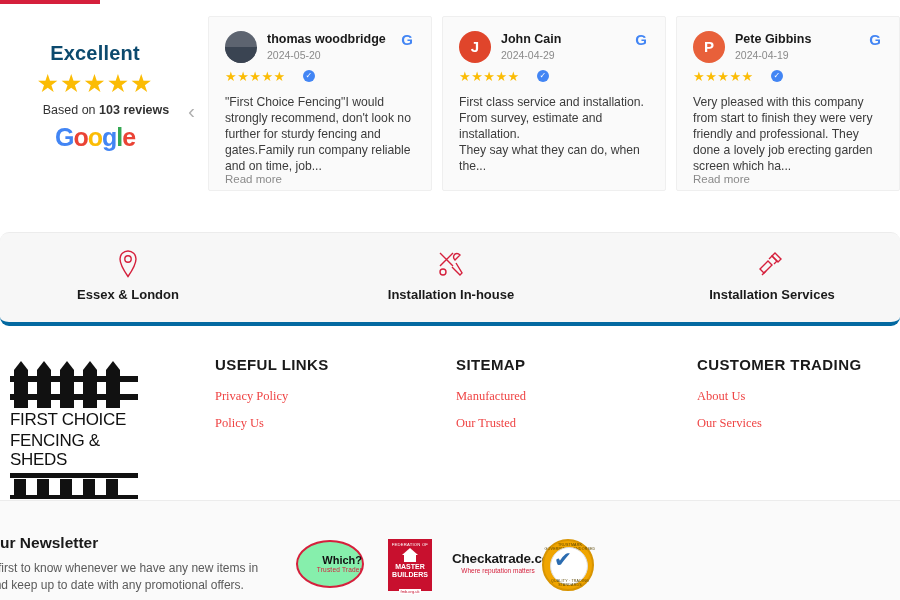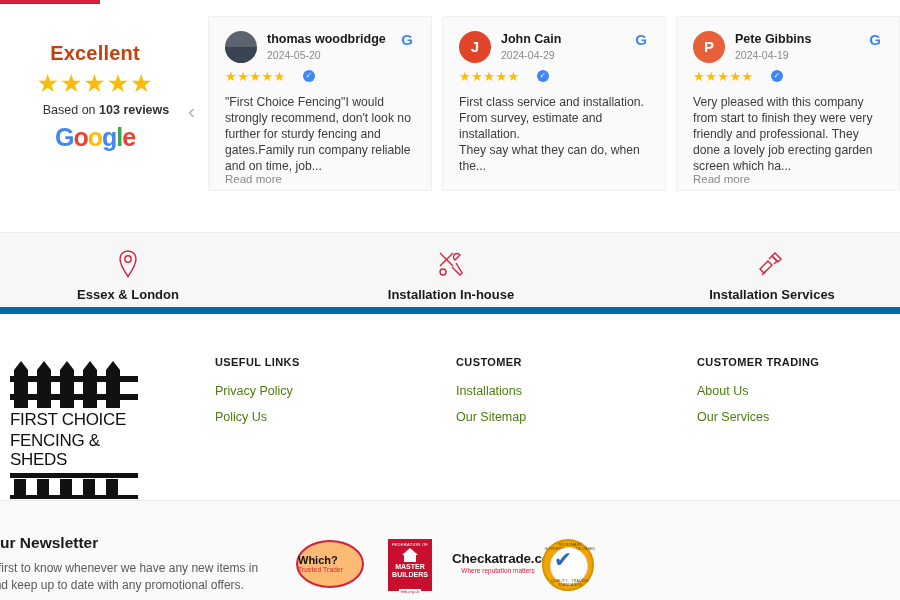--- a/index.html
+++ b/index.html
@@ -22,21 +22,21 @@
   
   .reviews-strip {
     position: absolute; left: 0; top: 8px; width: 900px; height: 190px;
     background: #ffffff;
   }
   .rating-summary {
     position: absolute; left: 0; top: 34px; width: 190px;
     text-align: center;
   }
   .rating-summary .excellent {
-    font-size: 20px; font-weight: bold; color: #c2410c; letter-spacing: .2px;
+    font-size: 20px; font-weight: bold; color: #0c4a6e; letter-spacing: .2px;
   }
   .rating-summary .stars {
     margin-top: 6px; font-size: 25px; color: #fbbc05; letter-spacing: 1px; line-height: 1;
   }
   .rating-summary .based {
     margin-top: 7px; font-size: 12.5px; color: #333; padding-left: 22px;
   }
   .rating-summary .based b { font-weight: bold; }
   .google-logo {
     margin-top: 8px; font-size: 25px; font-weight: bold; letter-spacing: -1px; line-height: 1;
@@ -95,22 +95,22 @@
   }
   .rtext {
     margin-top: 9px; font-size: 12.2px; line-height: 16px; color: #3c3c3c;
   }
   .readmore {
     position: absolute; left: 16px; top: 156px; font-size: 11.5px; color: #8a8a8a; cursor: pointer;
   }
 
   
   .features {
-    position: absolute; left: 0; top: 232px; width: 900px; height: 82px;
-    background: #f7f7f7; border-top: 1px solid #ececec; border-bottom: 7px solid #0369a1;
+    position: absolute; left: 0; top: 232px; width: 900px; height: 94px;
+    background: #f7f7f7; border-top: 1px solid #ececec; border-bottom: 4px solid #0369a1; border-radius: 9px;
   }
   .feature { position: absolute; top: 16px; text-align: center; width: 260px; }
   .feature .ficon { height: 32px; color: #d5203c; }
   .feature .ficon svg { display: inline-block; }
   .feature .flabel {
     margin-top: 6px; font-size: 13px; font-weight: bold; color: #1a1a1a;
   }
   .f0 { left: -2px; }
   .f1 { left: 321px; }
   .f2 { left: 642px; }
@@ -133,45 +133,45 @@
   .brand-name {
     margin-top: 2px; font-size: 17px; font-weight: normal; color: #111; letter-spacing: -0.3px; line-height: 19px;
   }
   .base-fence { position: relative; height: 26px; margin-top: 4px; }
   .base-fence .slat { position: absolute; bottom: 0; width: 12px; height: 20px; background: #111; }
   .base-fence .caprail { position: absolute; left: 0; top: 0; width: 128px; height: 5px; background: #111; }
   .base-fence .botrail { position: absolute; left: 0; bottom: 0; width: 128px; height: 4px; background: #111; }
 
   .fcol { position: absolute; top: 30px; }
   .fcol h4 {
-    margin: 0 0 16px 0; font-size: 11px; font-weight: bold; color: #1a1a1a; letter-spacing: .4px;
+    margin: 0 0 16px 0; font-size: 15px; font-weight: bold; color: #1a1a1a; letter-spacing: .4px;
   }
   .fcol a {
-    display: block; margin-bottom: 12px; font-size: 12.5px; color: #4d7c0f; text-decoration: none;
+    display: block; margin-bottom: 12px; font-size: 12.5px; color: #ef4444; text-decoration: none; font-family: Liberation Serif, serif;
   }
   .fc0 { left: 215px; }
   .fc1 { left: 456px; }
   .fc2 { left: 697px; }
 
   
   .newsletter {
     position: absolute; left: 0; top: 500px; width: 900px; height: 100px;
     background: #fafafa; border-top: 1px solid #ececec;
   }
   .nl-title {
     position: absolute; left: -12px; top: 33px; font-size: 15.5px; font-weight: bold; color: #1a1a1a;
   }
   .nl-sub {
     position: absolute; left: -12px; top: 59px; width: 280px;
     font-size: 12px; line-height: 17px; color: #5a5a5a;
   }
   .badges { position: absolute; left: 296px; top: 38px; height: 52px; }
   .badge-which {
     position: absolute; left: 0; top: 1px; width: 68px; height: 48px; border-radius: 50%;
-    border: 2px solid #d5203c; text-align: left; background: #fdba74;
+    border: 2px solid #d5203c; text-align: right; background: #86efac;
   }
   .badge-which .w1 { margin-top: 12px; font-size: 11px; font-weight: bold; color: #111; }
   .badge-which .w2 { font-size: 6.5px; color: #d5203c; letter-spacing: .2px; }
   .badge-fmb {
     position: absolute; left: 92px; top: 0; width: 44px; height: 52px;
     background: #c8102e; color: #fff; text-align: center;
   }
   .badge-fmb .t1 { font-size: 4.2px; margin-top: 3px; letter-spacing: .2px; }
   .badge-fmb .home { margin: 1px auto 1px auto; width: 16px; height: 14px; position: relative; }
   .badge-fmb .home::before {
@@ -342,23 +342,23 @@
       </div>
     </div>
 
     <div class="fcol fc0">
       <h4>USEFUL LINKS</h4>
       <a>Privacy Policy</a>
       <a>Policy Us</a>
     </div>
 
     <div class="fcol fc1">
-      <h4>CUSTOMER</h4>
-      <a>Installations</a>
-      <a>Our Sitemap</a>
+      <h4>SITEMAP</h4>
+      <a>Manufactured</a>
+      <a>Our Trusted</a>
     </div>
 
     <div class="fcol fc2">
       <h4>CUSTOMER TRADING</h4>
       <a>About Us</a>
       <a>Our Services</a>
     </div>
 
   </div>
 

